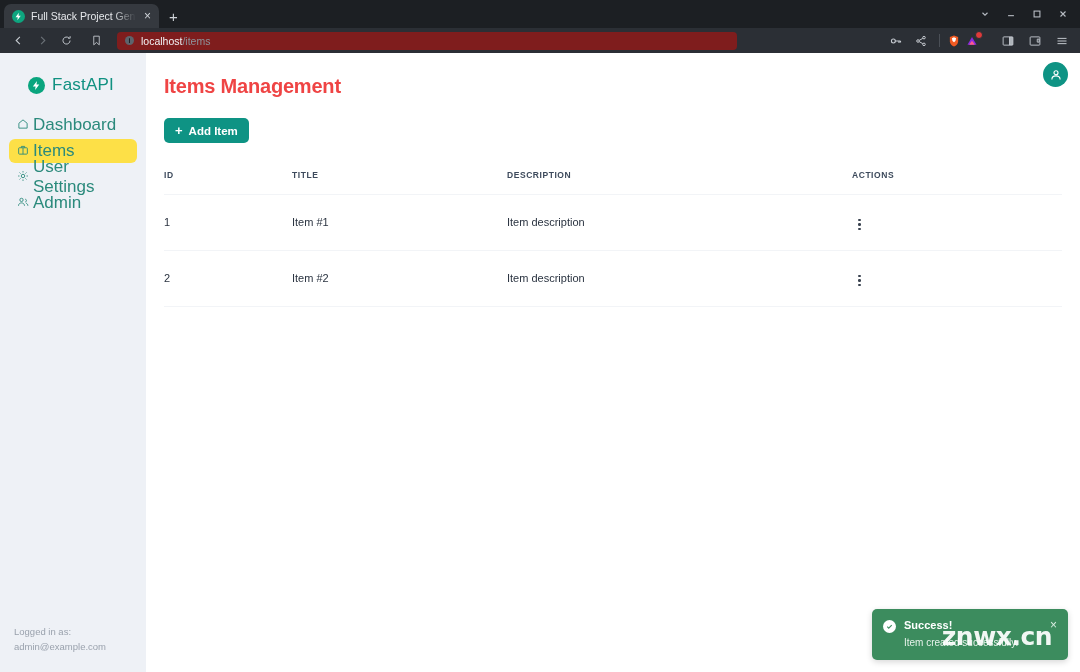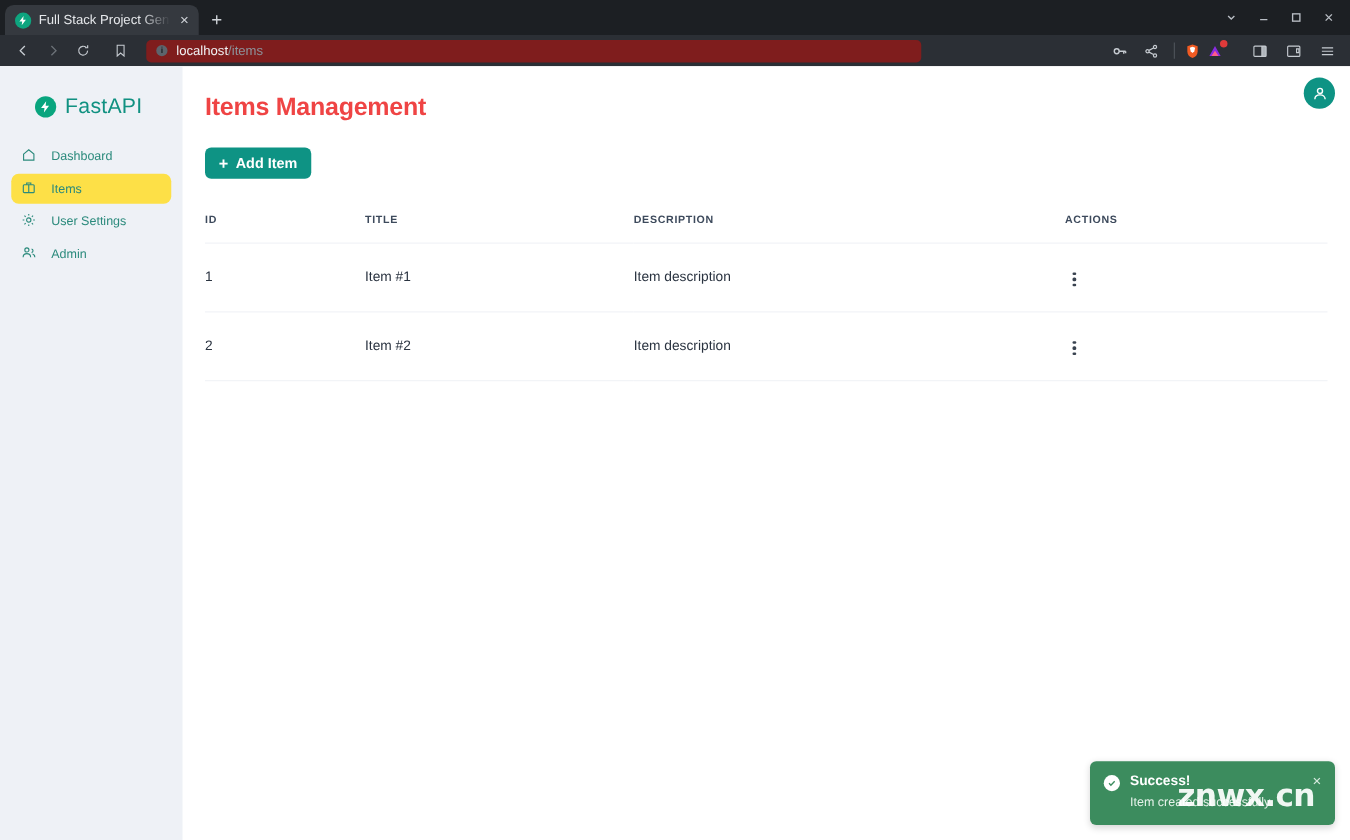--- a/index.html
+++ b/index.html
@@ -98,22 +98,22 @@
   }
   .brand-mark {
     width: 17px; height: 17px; border-radius: 50%; background: #09a57e;
     display: flex; align-items: center; justify-content: center; flex: none;
   }
   .brand-mark svg { width: 11px; height: 11px; }
   .brand-text { font-size: 17px; color: #109181; font-weight: 400; letter-spacing: .2px; }
 
   .nav { display: flex; flex-direction: column; gap: 2px; padding: 0 9px; }
   .nav-item {
-    display: flex; align-items: center; gap: 12px; height: 24px;
-    padding: 0 8px; border-radius: 6px; color: #2b8a7c; font-size: 10px;
+    display: flex; align-items: center; gap: 4px; height: 24px;
+    padding: 0 8px; border-radius: 6px; color: #2b8a7c; font-size: 17px;
   }
   .nav-item.active { background: #fde047; }
   .nav-item svg { width: 12px; height: 12px; flex: none; }
 
   .sidebar-footer {
     margin-top: auto; padding: 0 0 18px 14px;
     font-size: 9.5px; color: #9aa2ad; line-height: 1.6;
   }
 
   
@@ -352,20 +352,24 @@
             <svg viewBox="0 0 16 16" fill="none" stroke="currentColor" stroke-width="1.2">
               <circle cx="6" cy="5.2" r="2.2"></circle>
                 <path d="M2 13c0-2.3 1.8-3.8 4-3.8s4 1.5 4 3.8"></path>
               <path d="M11 4.2a2 2 0 0 1 0 3.9M12 9.6c1.5.4 2.5 1.7 2.5 3.4"></path>
             </svg>
           </span>
           <span>Admin</span>
         </div>
       </nav>
 
+      <div class="sidebar-footer">
+        <div>Logged in as:</div>
+        <div>admin@example.com</div>
+      </div>
     </aside>
 
     <main class="main">
       <div class="avatar-btn">
         <svg viewBox="0 0 16 16" fill="none" stroke="#ffffff" stroke-width="1.3">
           <circle cx="8" cy="5.4" r="2.3"></circle>
             <path d="M3.3 13c0-2.5 2.1-4 4.7-4s4.7 1.5 4.7 4"></path>
         </svg>
       </div>
 

